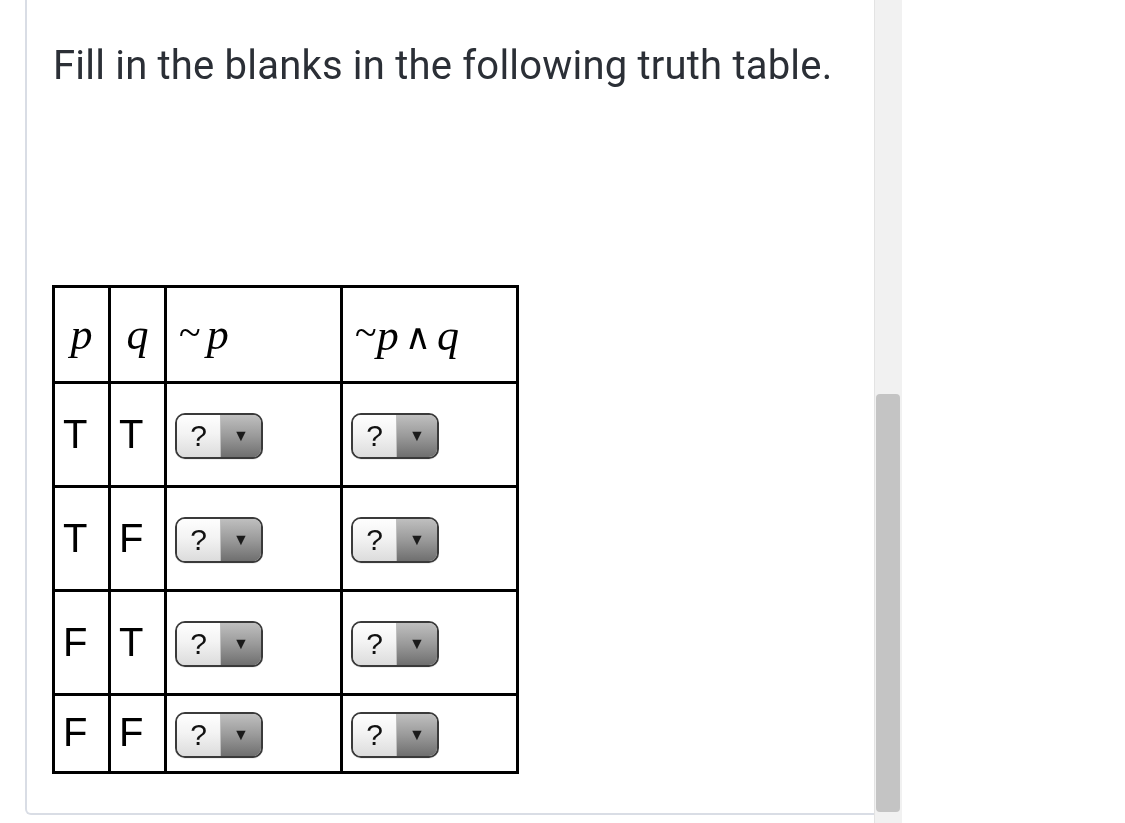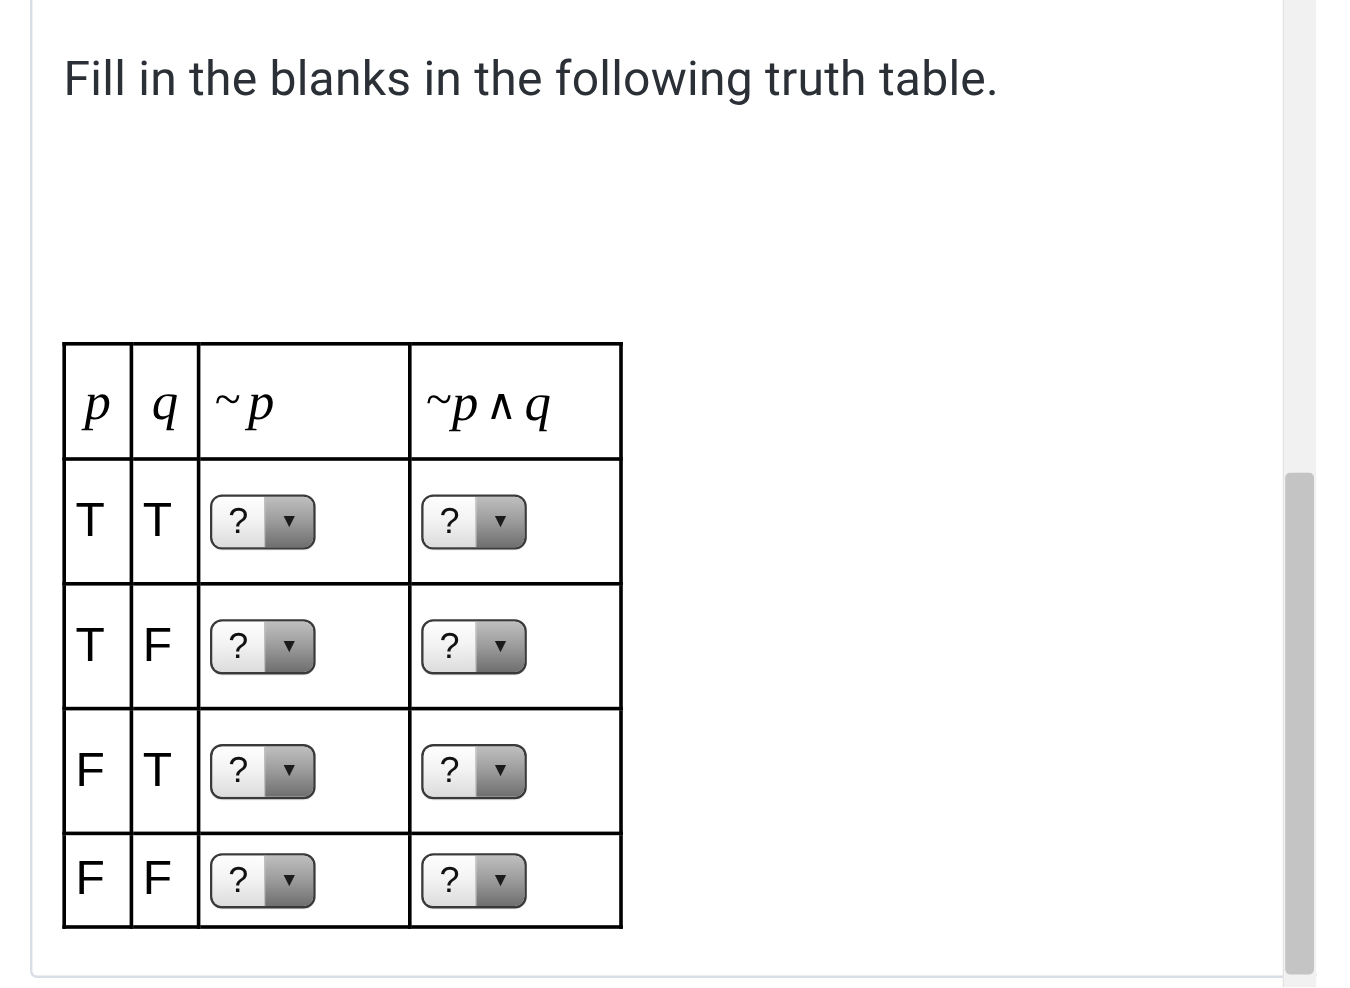--- a/index.html
+++ b/index.html
@@ -5,21 +5,21 @@
   * { box-sizing: border-box; }
   html, body {
     margin: 0;
     padding: 0;
     font-family: -apple-system, BlinkMacSystemFont, "Segoe UI", Roboto, Arial, sans-serif;
     background: #ffffff;
     height: 100%;
     overflow: hidden;
   }
   .viewport {
-    width: 1097px;
+    width: 902px;
     height: 823px;
     position: relative;
     background: #ffffff;
     overflow: hidden;
   }
   
   .card {
     position: absolute;
     left: 25px;
     top: -8px; 

